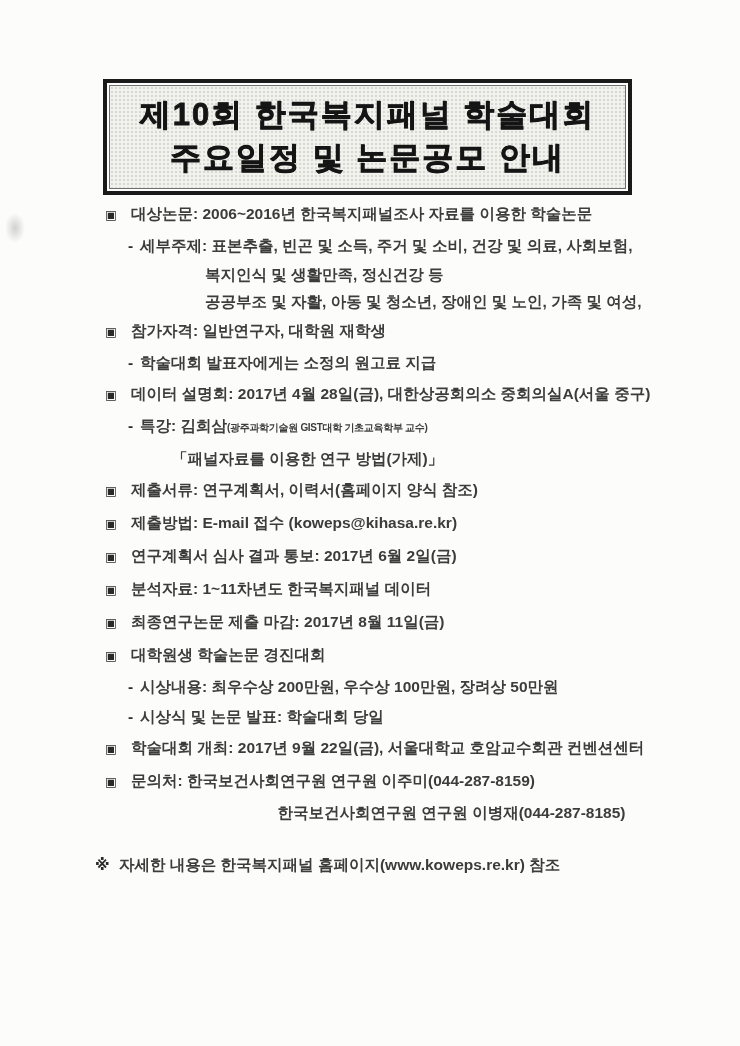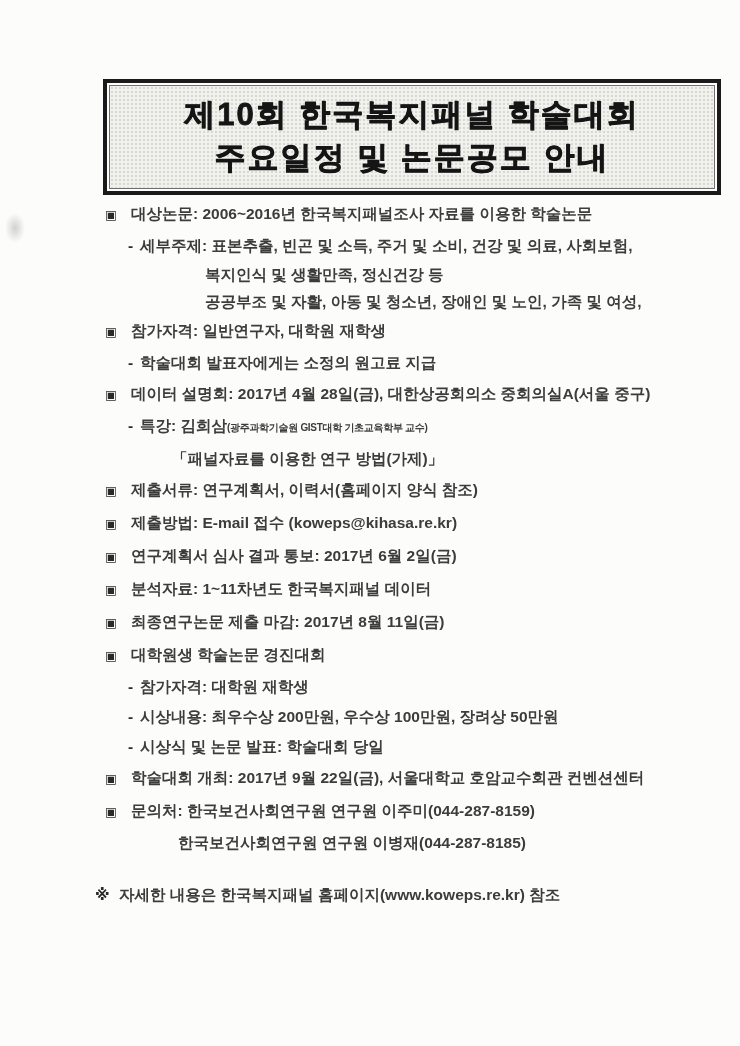--- a/index.html
+++ b/index.html
@@ -5,21 +5,21 @@
   html,body{margin:0;padding:0;}
   body{width:740px;height:1046px;background:#ffffff;}
   .page{
     position:relative;width:740px;height:1046px;overflow:hidden;
     background:#fcfcfa;
     font-family:"Liberation Sans","DejaVu Sans",sans-serif;
     color:#3c3c3c;
   }
   
   .title-box{
-    position:absolute;left:103px;top:79px;width:618px;box-sizing:border-box;
+    position:absolute;left:103px;top:79px;width:529px;box-sizing:border-box;
     border:4px solid #1a1a1a;background:#ffffff;padding:2px;
   }
   .title-inner{
     border:1px solid #707070;
     background-color:#f1f1ed;
     background-image:radial-gradient(#d8d8d1 0.9px, rgba(0,0,0,0) 1px);
     background-size:4px 4px;
     text-align:center;padding:7px 0 9px 0;
   }
   .title-line{
@@ -33,21 +33,21 @@
     font-size:15.5px;color:#3c3c3c;font-weight:bold;
   }
   .line{white-space:nowrap;}
   .line .marker{display:inline-block;color:#2a2a2a;}
   .bullet{line-height:32px;}
   .bullet .marker{width:26px;font-size:12.5px;}
   .sub{line-height:30px;padding-left:23px;}
   .sub .marker{width:12px;}
   .cont1{line-height:31px;padding-left:67px;}
   .cont2{line-height:27px;padding-left:100px;}
-  .cont3{line-height:30px;padding-left:73px;}
+  .cont3{line-height:30px;padding-left:73px;text-align:center;}
   .note{line-height:30px;margin-top:22px;margin-left:-10px;}
   .note .marker{width:24px;font-size:15px;}
   .small{font-size:10px;letter-spacing:-0.3px;}
   
   .smudge{
     position:absolute;left:5px;top:213px;width:20px;height:30px;
     background:radial-gradient(closest-side,rgba(110,110,110,0.30),rgba(110,110,110,0));
   }
 </style>
 </head>
@@ -69,21 +69,20 @@
       <div class="line sub"><span class="marker">-</span><span class="text">학술대회 발표자에게는 소정의 원고료 지급</span></div>
       <div class="line bullet"><span class="marker">▣</span><span class="text">데이터 설명회: 2017년 4월 28일(금), 대한상공회의소 중회의실A(서울 중구)</span></div>
       <div class="line sub"><span class="marker">-</span><span class="text">특강: 김희삼</span><span class="text small">(광주과학기술원 GIST대학 기초교육학부 교수)</span></div>
       <div class="line cont1"><span class="text">「패널자료를 이용한 연구 방법(가제)」</span></div>
       <div class="line bullet"><span class="marker">▣</span><span class="text">제출서류: 연구계획서, 이력서(홈페이지 양식 참조)</span></div>
       <div class="line bullet"><span class="marker">▣</span><span class="text">제출방법: E-mail 접수 (koweps@kihasa.re.kr)</span></div>
       <div class="line bullet"><span class="marker">▣</span><span class="text">연구계획서 심사 결과 통보: 2017년 6월 2일(금)</span></div>
       <div class="line bullet"><span class="marker">▣</span><span class="text">분석자료: 1~11차년도 한국복지패널 데이터</span></div>
       <div class="line bullet"><span class="marker">▣</span><span class="text">최종연구논문 제출 마감: 2017년 8월 11일(금)</span></div>
       <div class="line bullet"><span class="marker">▣</span><span class="text">대학원생 학술논문 경진대회</span></div>
-      <div class="line sub"><span class="marker">-</span><span class="text">참가자격: 대학원 재학생</span></div>
       <div class="line sub"><span class="marker">-</span><span class="text">시상내용: 최우수상 200만원, 우수상 100만원, 장려상 50만원</span></div>
       <div class="line sub"><span class="marker">-</span><span class="text">시상식 및 논문 발표: 학술대회 당일</span></div>
       <div class="line bullet"><span class="marker">▣</span><span class="text">학술대회 개최: 2017년 9월 22일(금), 서울대학교 호암교수회관 컨벤션센터</span></div>
       <div class="line bullet"><span class="marker">▣</span><span class="text">문의처: 한국보건사회연구원 연구원 이주미(044-287-8159)</span></div>
       <div class="line cont3"><span class="text">한국보건사회연구원 연구원 이병재(044-287-8185)</span></div>
       <div class="line note"><span class="marker">※</span><span class="text">자세한 내용은 한국복지패널 홈페이지(www.koweps.re.kr) 참조</span></div>
     </div>
   <div class="smudge"></div>
 </div>
 

